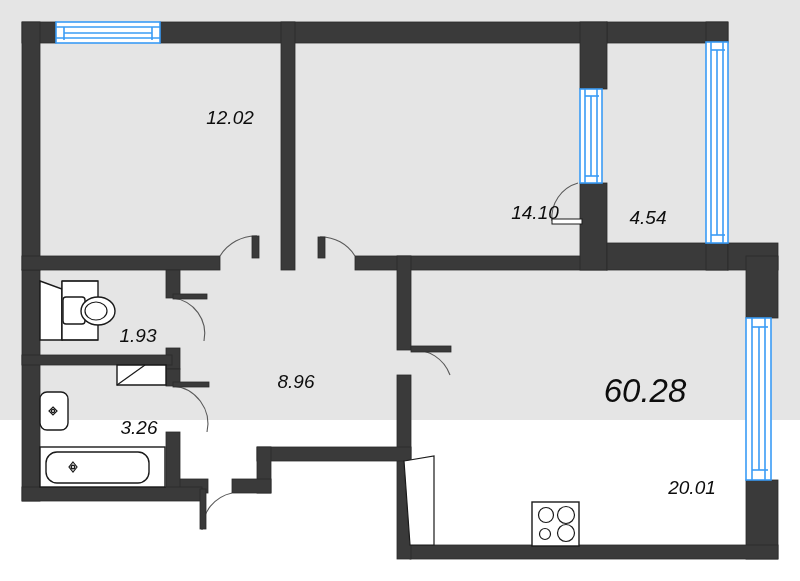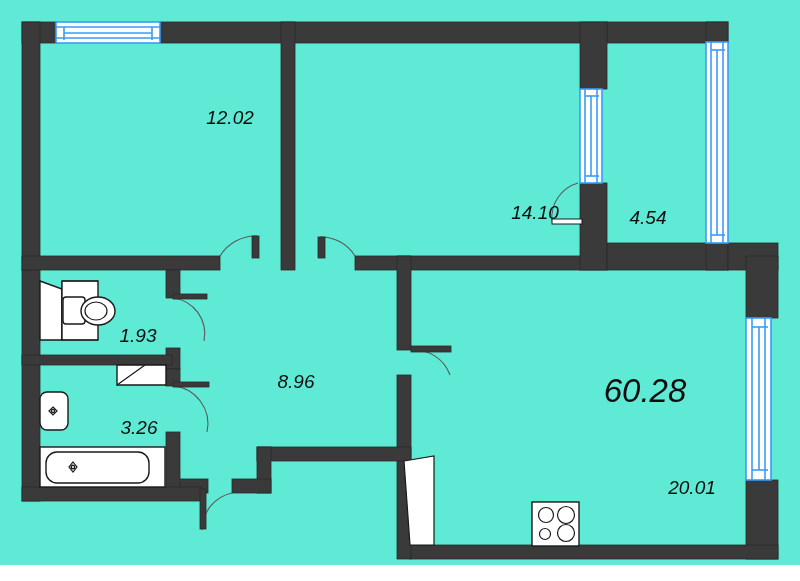--- a/index.html
+++ b/index.html
@@ -9,22 +9,22 @@
   }
   body {
     width: 800px;
     height: 581px;
     font-family: "Liberation Sans", sans-serif;
     overflow: hidden;
   }
   #plan-root {
     position: relative;
     width: 800px;
-    height: 565px;
-    background: #5eead4;
+    height: 420px;
+    background: #e5e5e5;
   }
   svg#floorplan {
     display: block;
     width: 800px;
     height: 581px;
   }
   .wall      { fill: #3a3a3a; stroke: #2b2b2b; stroke-width: 0.8; }
   .win-glass { fill: #ffffff; stroke: #3a9cf5; stroke-width: 1.6; }
   .win-line  { stroke: #3a9cf5; stroke-width: 1.6; fill: none; }
   .fixture   { fill: #ffffff; stroke: #1a1a1a; stroke-width: 1.4; }

